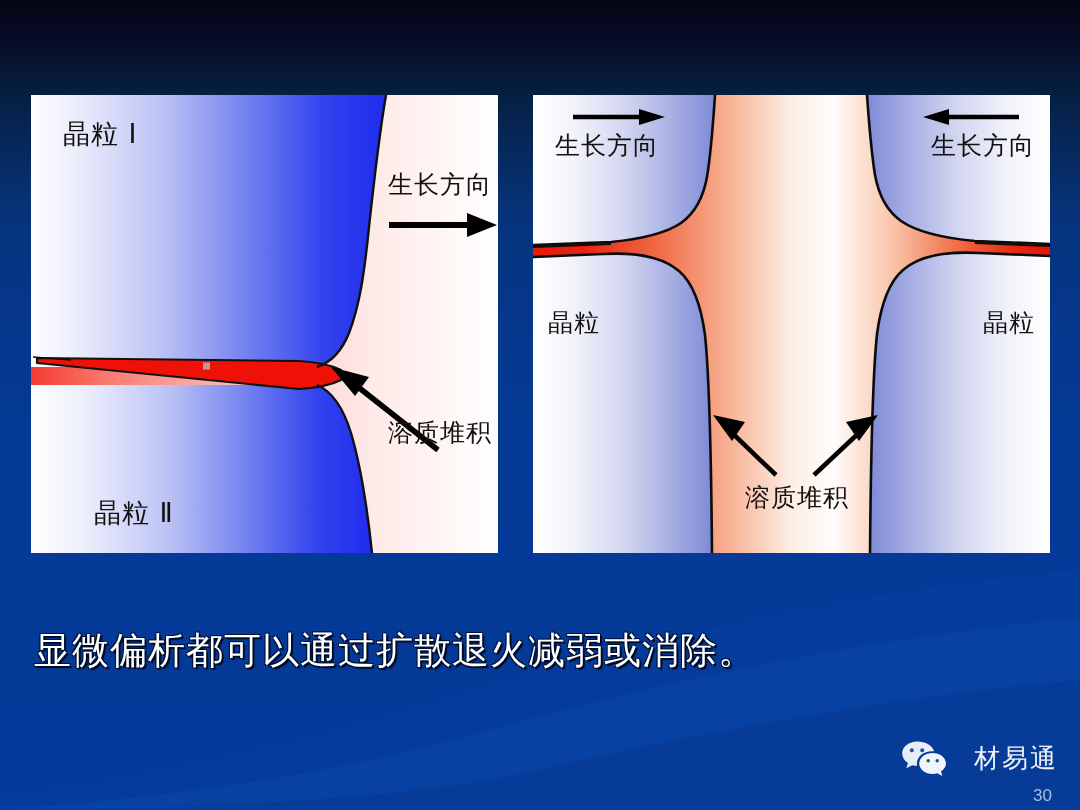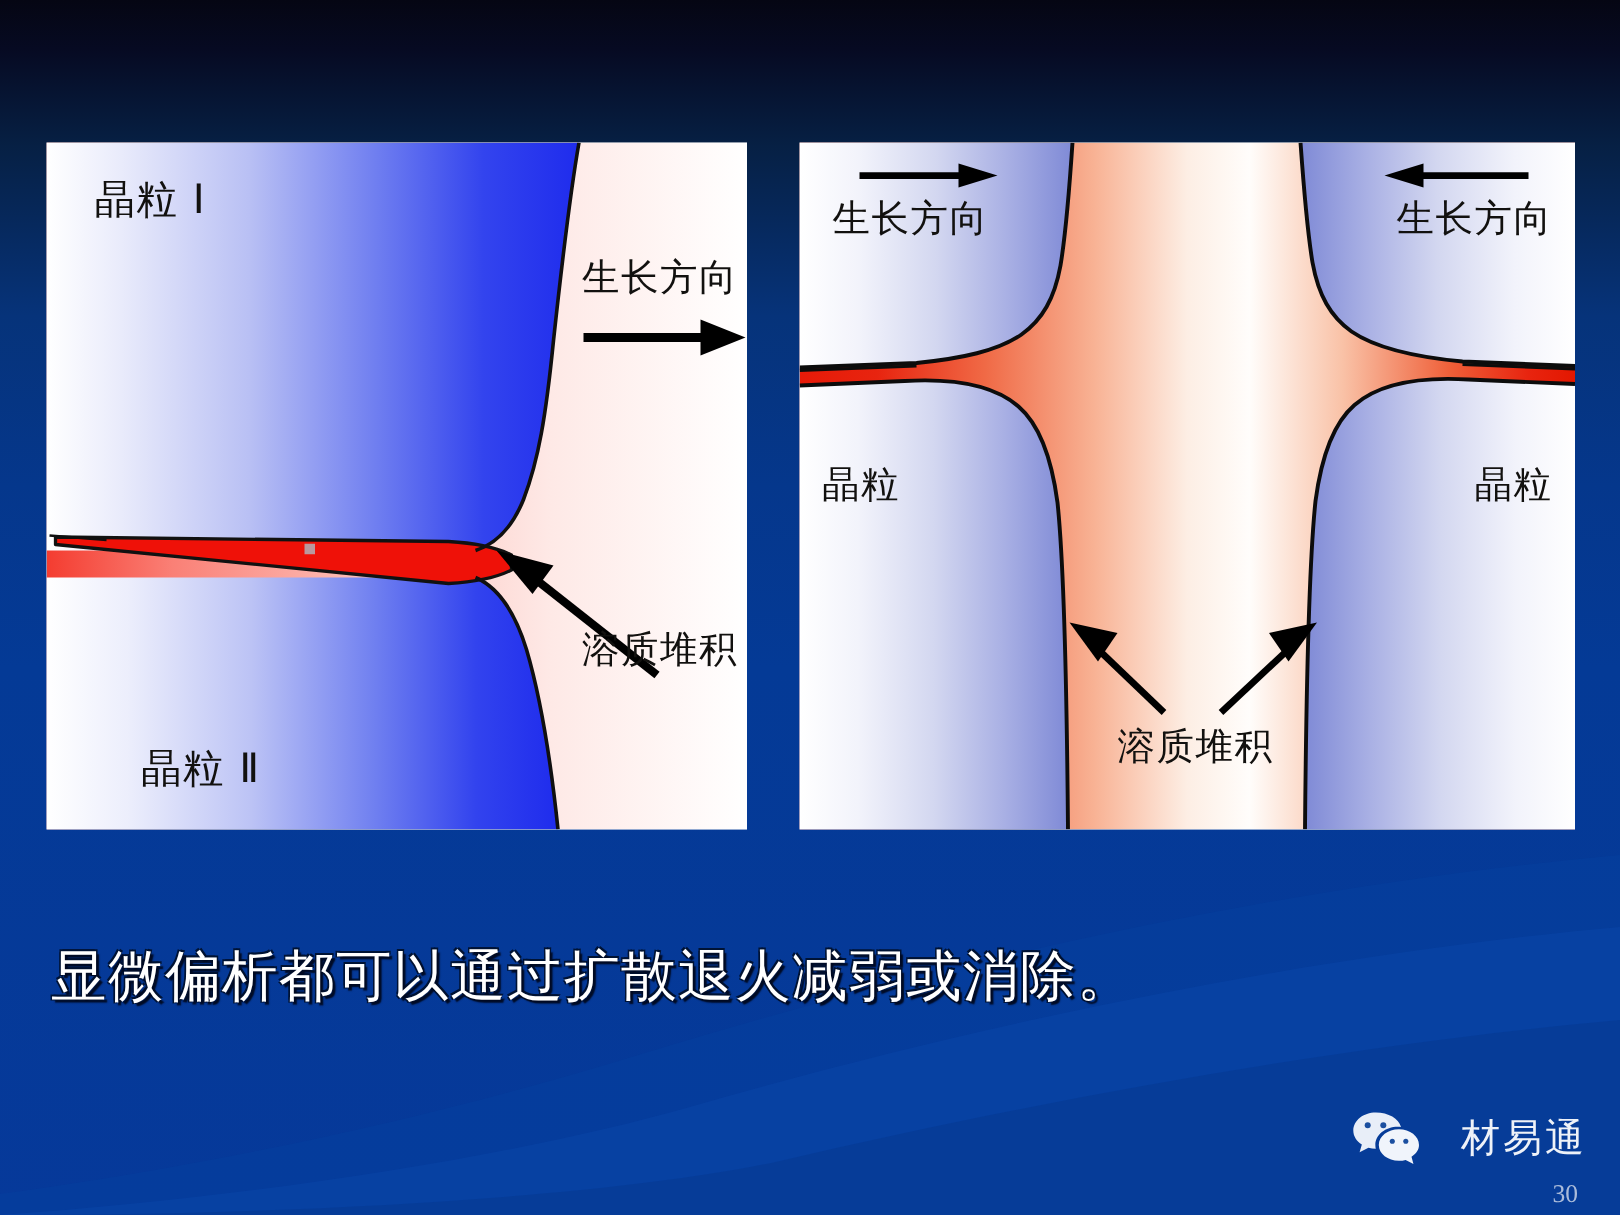--- a/index.html
+++ b/index.html
@@ -38,21 +38,21 @@
     position:absolute;right:22px;bottom:34px;
     display:flex;align-items:center;gap:27px;
   }
   #wm-text{
     color:#eef2f8;font-size:26px;letter-spacing:2px;
     font-family:"DejaVu Sans","Liberation Sans",sans-serif;
   }
   #page-number{
     position:absolute;right:28px;bottom:4px;
     color:#c7d2e6;font-size:17px;opacity:.85;
-    font-family:Liberation Serif, serif;
+    font-family:Liberation Sans, sans-serif;
   }
 </style>
 </head>
 <body>
 
 <div id="slide">
 
   <svg class="swoosh" style="left:0;top:560px;width:1080px;height:250px;" viewBox="0 0 1080 250" preserveAspectRatio="none">
     <path d="M1080,10 C860,30 640,78 430,142 C300,182 160,214 0,236 L0,250 L1080,250 Z" fill="#06409f" opacity="0.55"></path>
     <path d="M1080,58 C880,76 660,120 460,178 C340,212 170,238 0,250 L1080,250 Z" fill="#0a46aa" opacity="0.45"></path>

